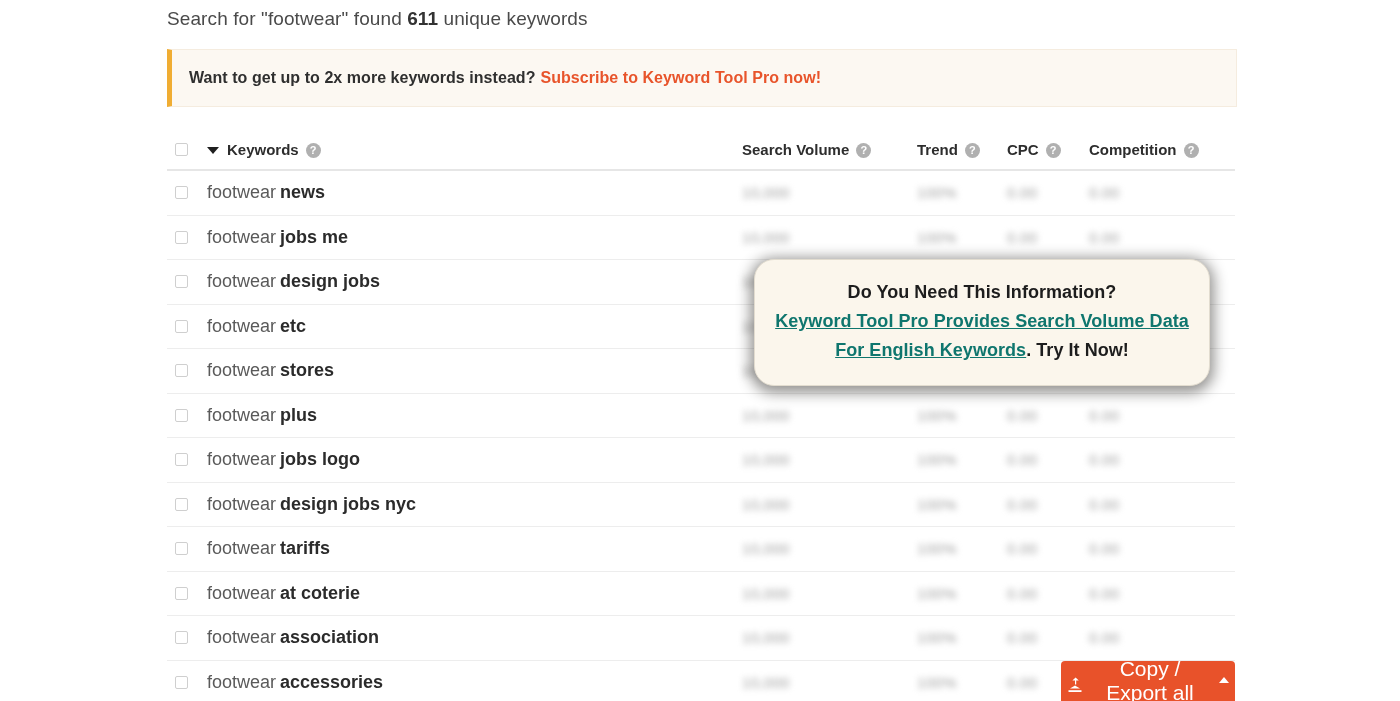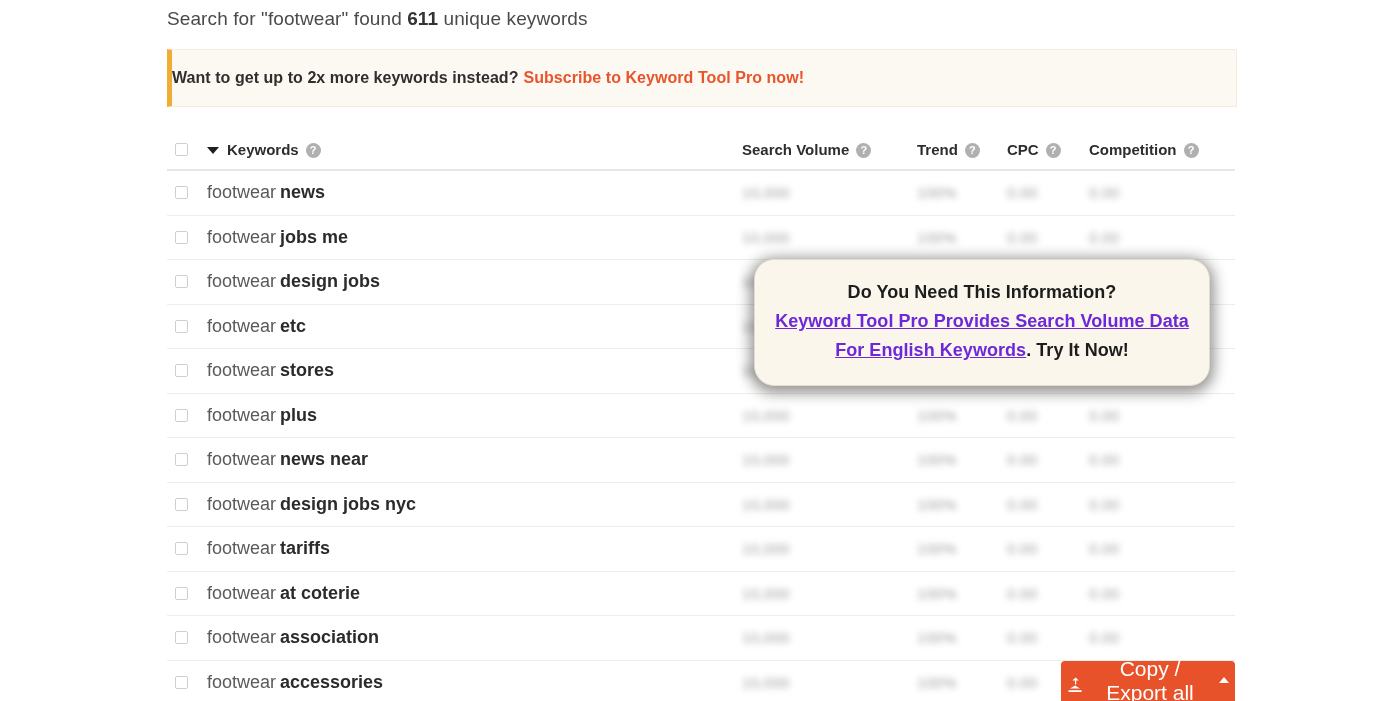--- a/index.html
+++ b/index.html
@@ -49,20 +49,21 @@
   .promo-banner {
     margin-top: 17px;
     width: 1070px;
     height: 58px;
     box-sizing: border-box;
     background: #fcf8f2;
     border: 1px solid #f5ecdf;
     border-left: 5px solid #f0ad33;
     display: flex;
     align-items: center;
+    padding-left: 17px;
   }
   .promo-text {
     font-size: 16px;
     font-weight: 700;
     color: #2f2f2f;
     letter-spacing: .05px;
     white-space: nowrap;
   }
   .promo-link {
     color: #e8542b;
@@ -195,21 +196,21 @@
     z-index: 40;
   }
   .tt-line {
     font-size: 18px;
     font-weight: 700;
     color: #1d1d1d;
     line-height: 29px;
     letter-spacing: .05px;
   }
   .tt-link {
-    color: #6d28d9;
+    color: #0f766e;
     text-decoration: underline;
     cursor: pointer;
   }
 
   
   .export-btn {
     position: absolute;
     left: 1061px;
     top: 661px;
     width: 174px;
@@ -363,21 +364,21 @@
             <div class="col-tr"><span class="blur-val">100%</span></div>
             <div class="col-cpc"><span class="blur-val">0.00</span></div>
             <div class="col-cmp"><span class="blur-val">0.00</span></div>
           </div>
           <div class="kw-row">
             <div class="cb-cell">
               <span class="cbox"></span>
             </div>
             <div class="col-kw">
               <span class="kw-base">footwear</span>
-              <span class="kw-bold">news near</span>
+              <span class="kw-bold">jobs logo</span>
             </div>
             <div class="col-sv"><span class="blur-val">10,000</span></div>
             <div class="col-tr"><span class="blur-val">100%</span></div>
             <div class="col-cpc"><span class="blur-val">0.00</span></div>
             <div class="col-cmp"><span class="blur-val">0.00</span></div>
           </div>
           <div class="kw-row">
             <div class="cb-cell">
               <span class="cbox"></span>
             </div>

